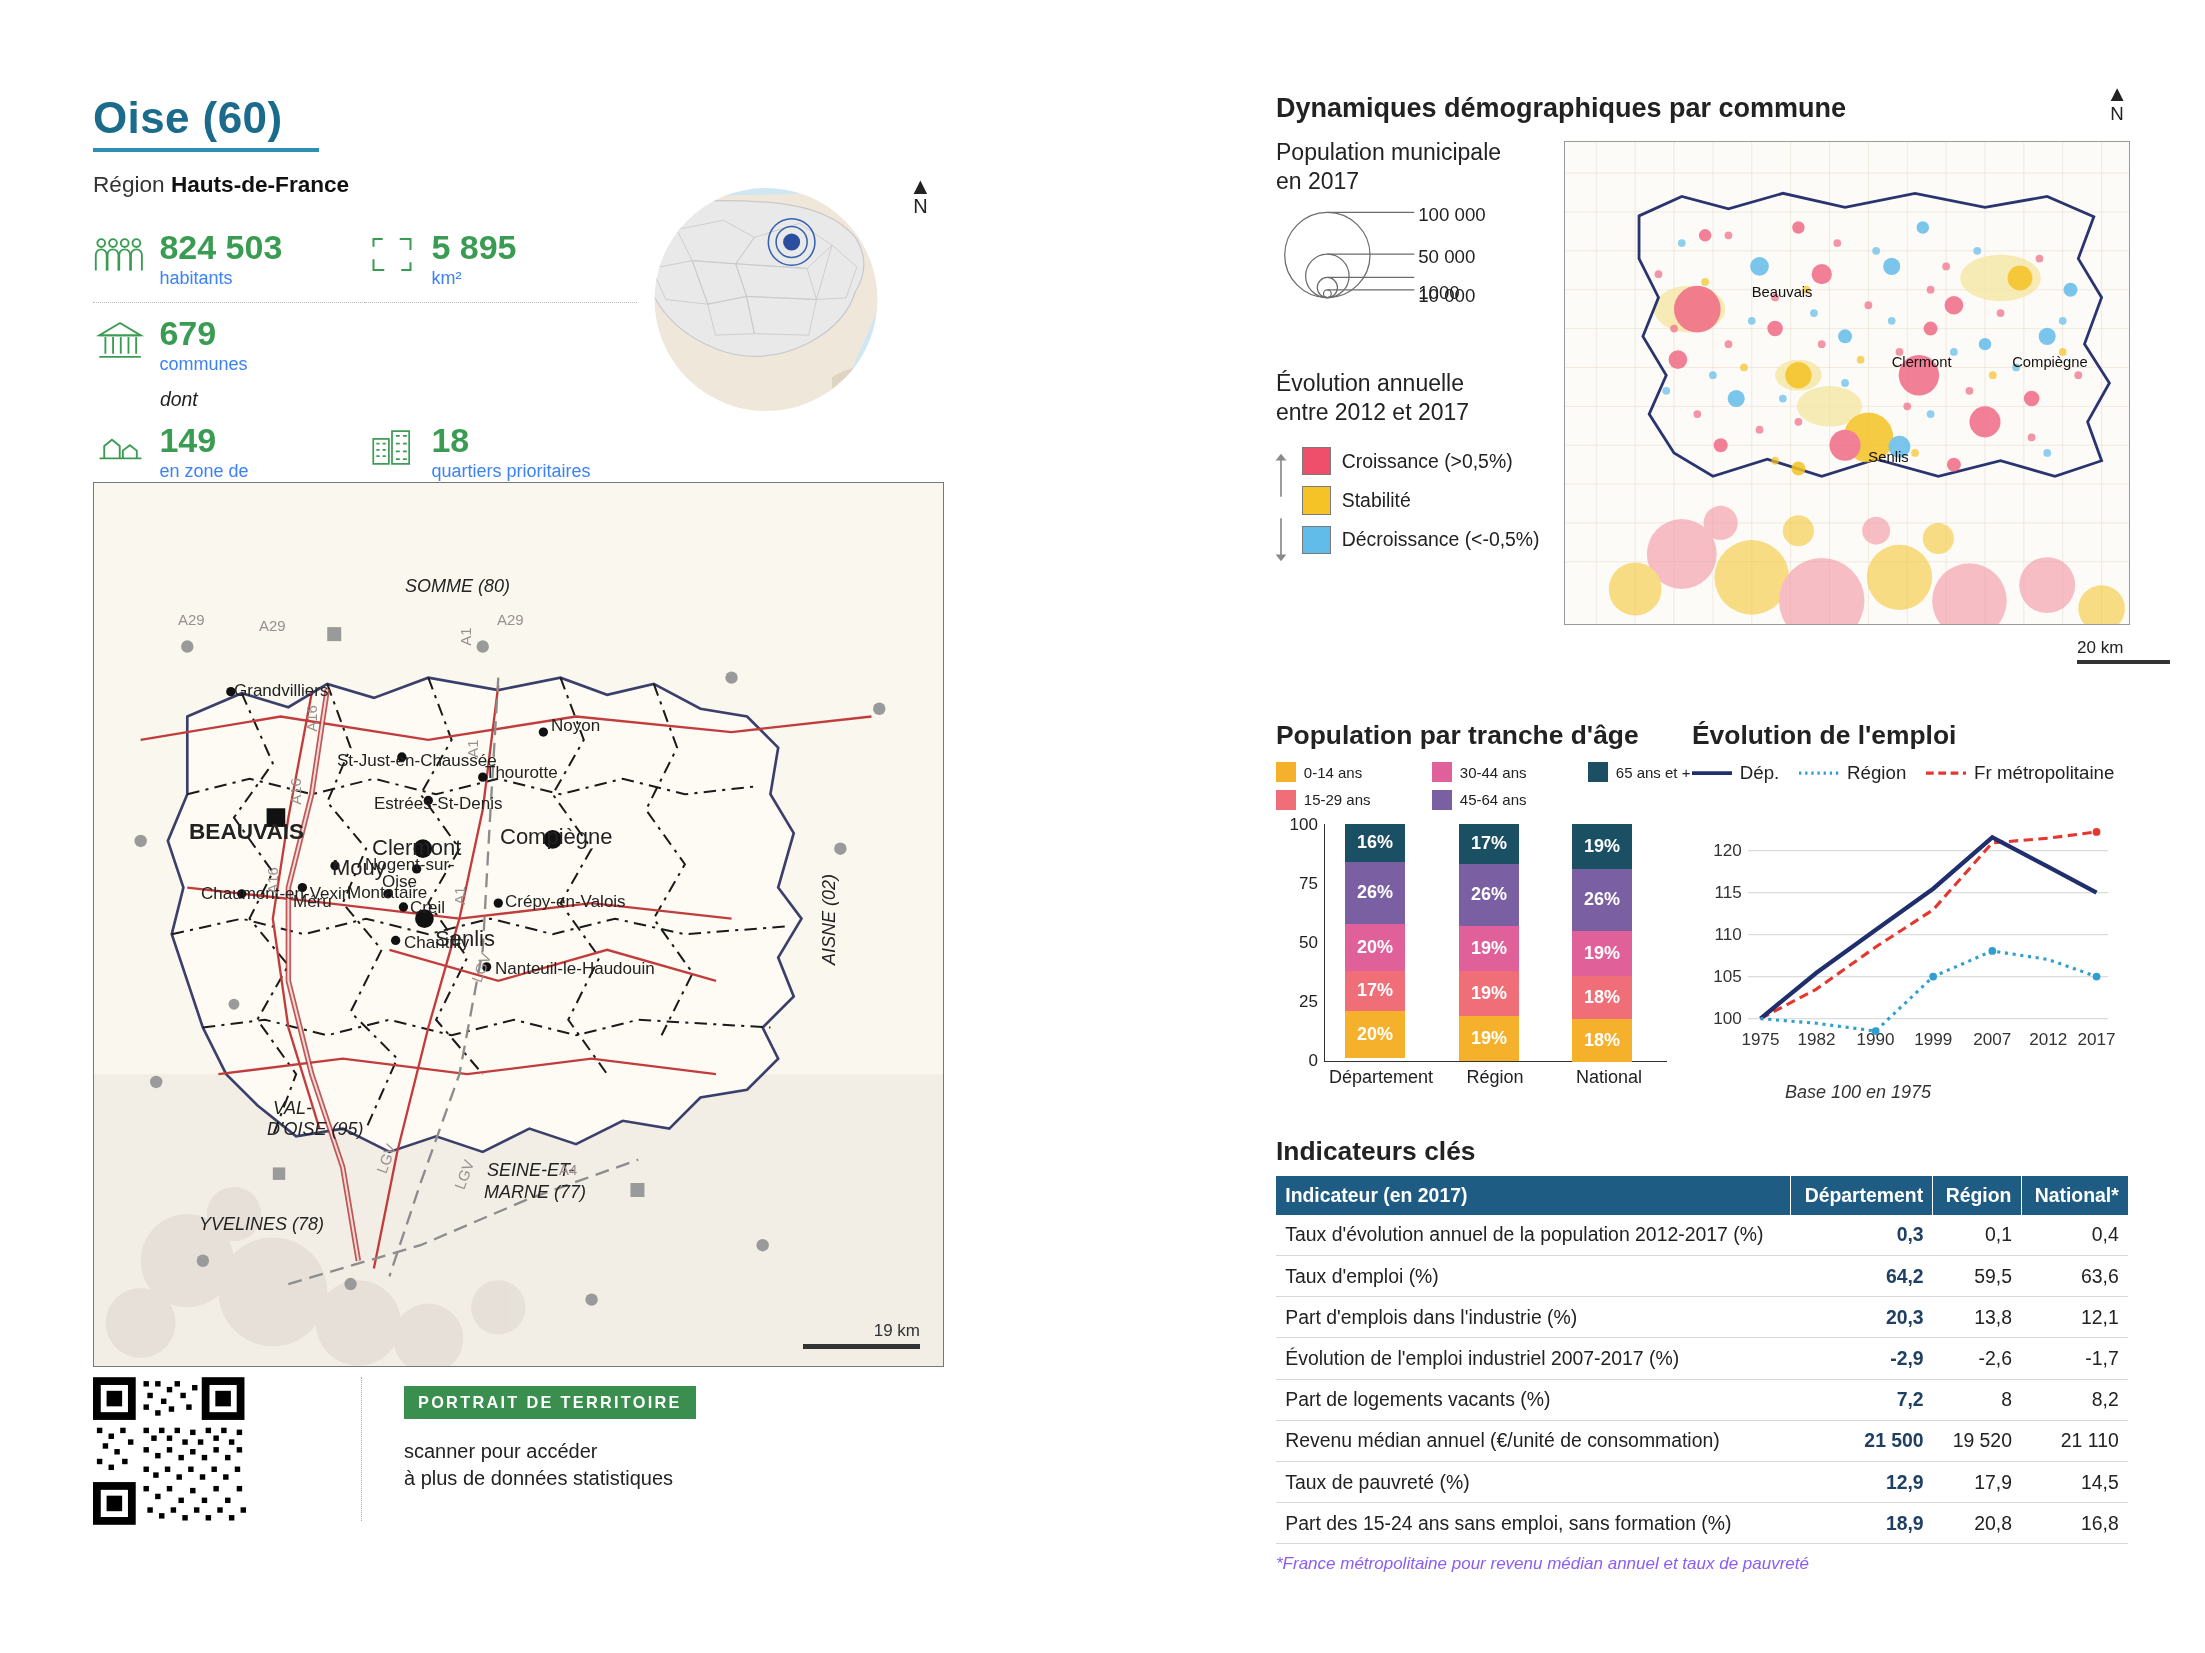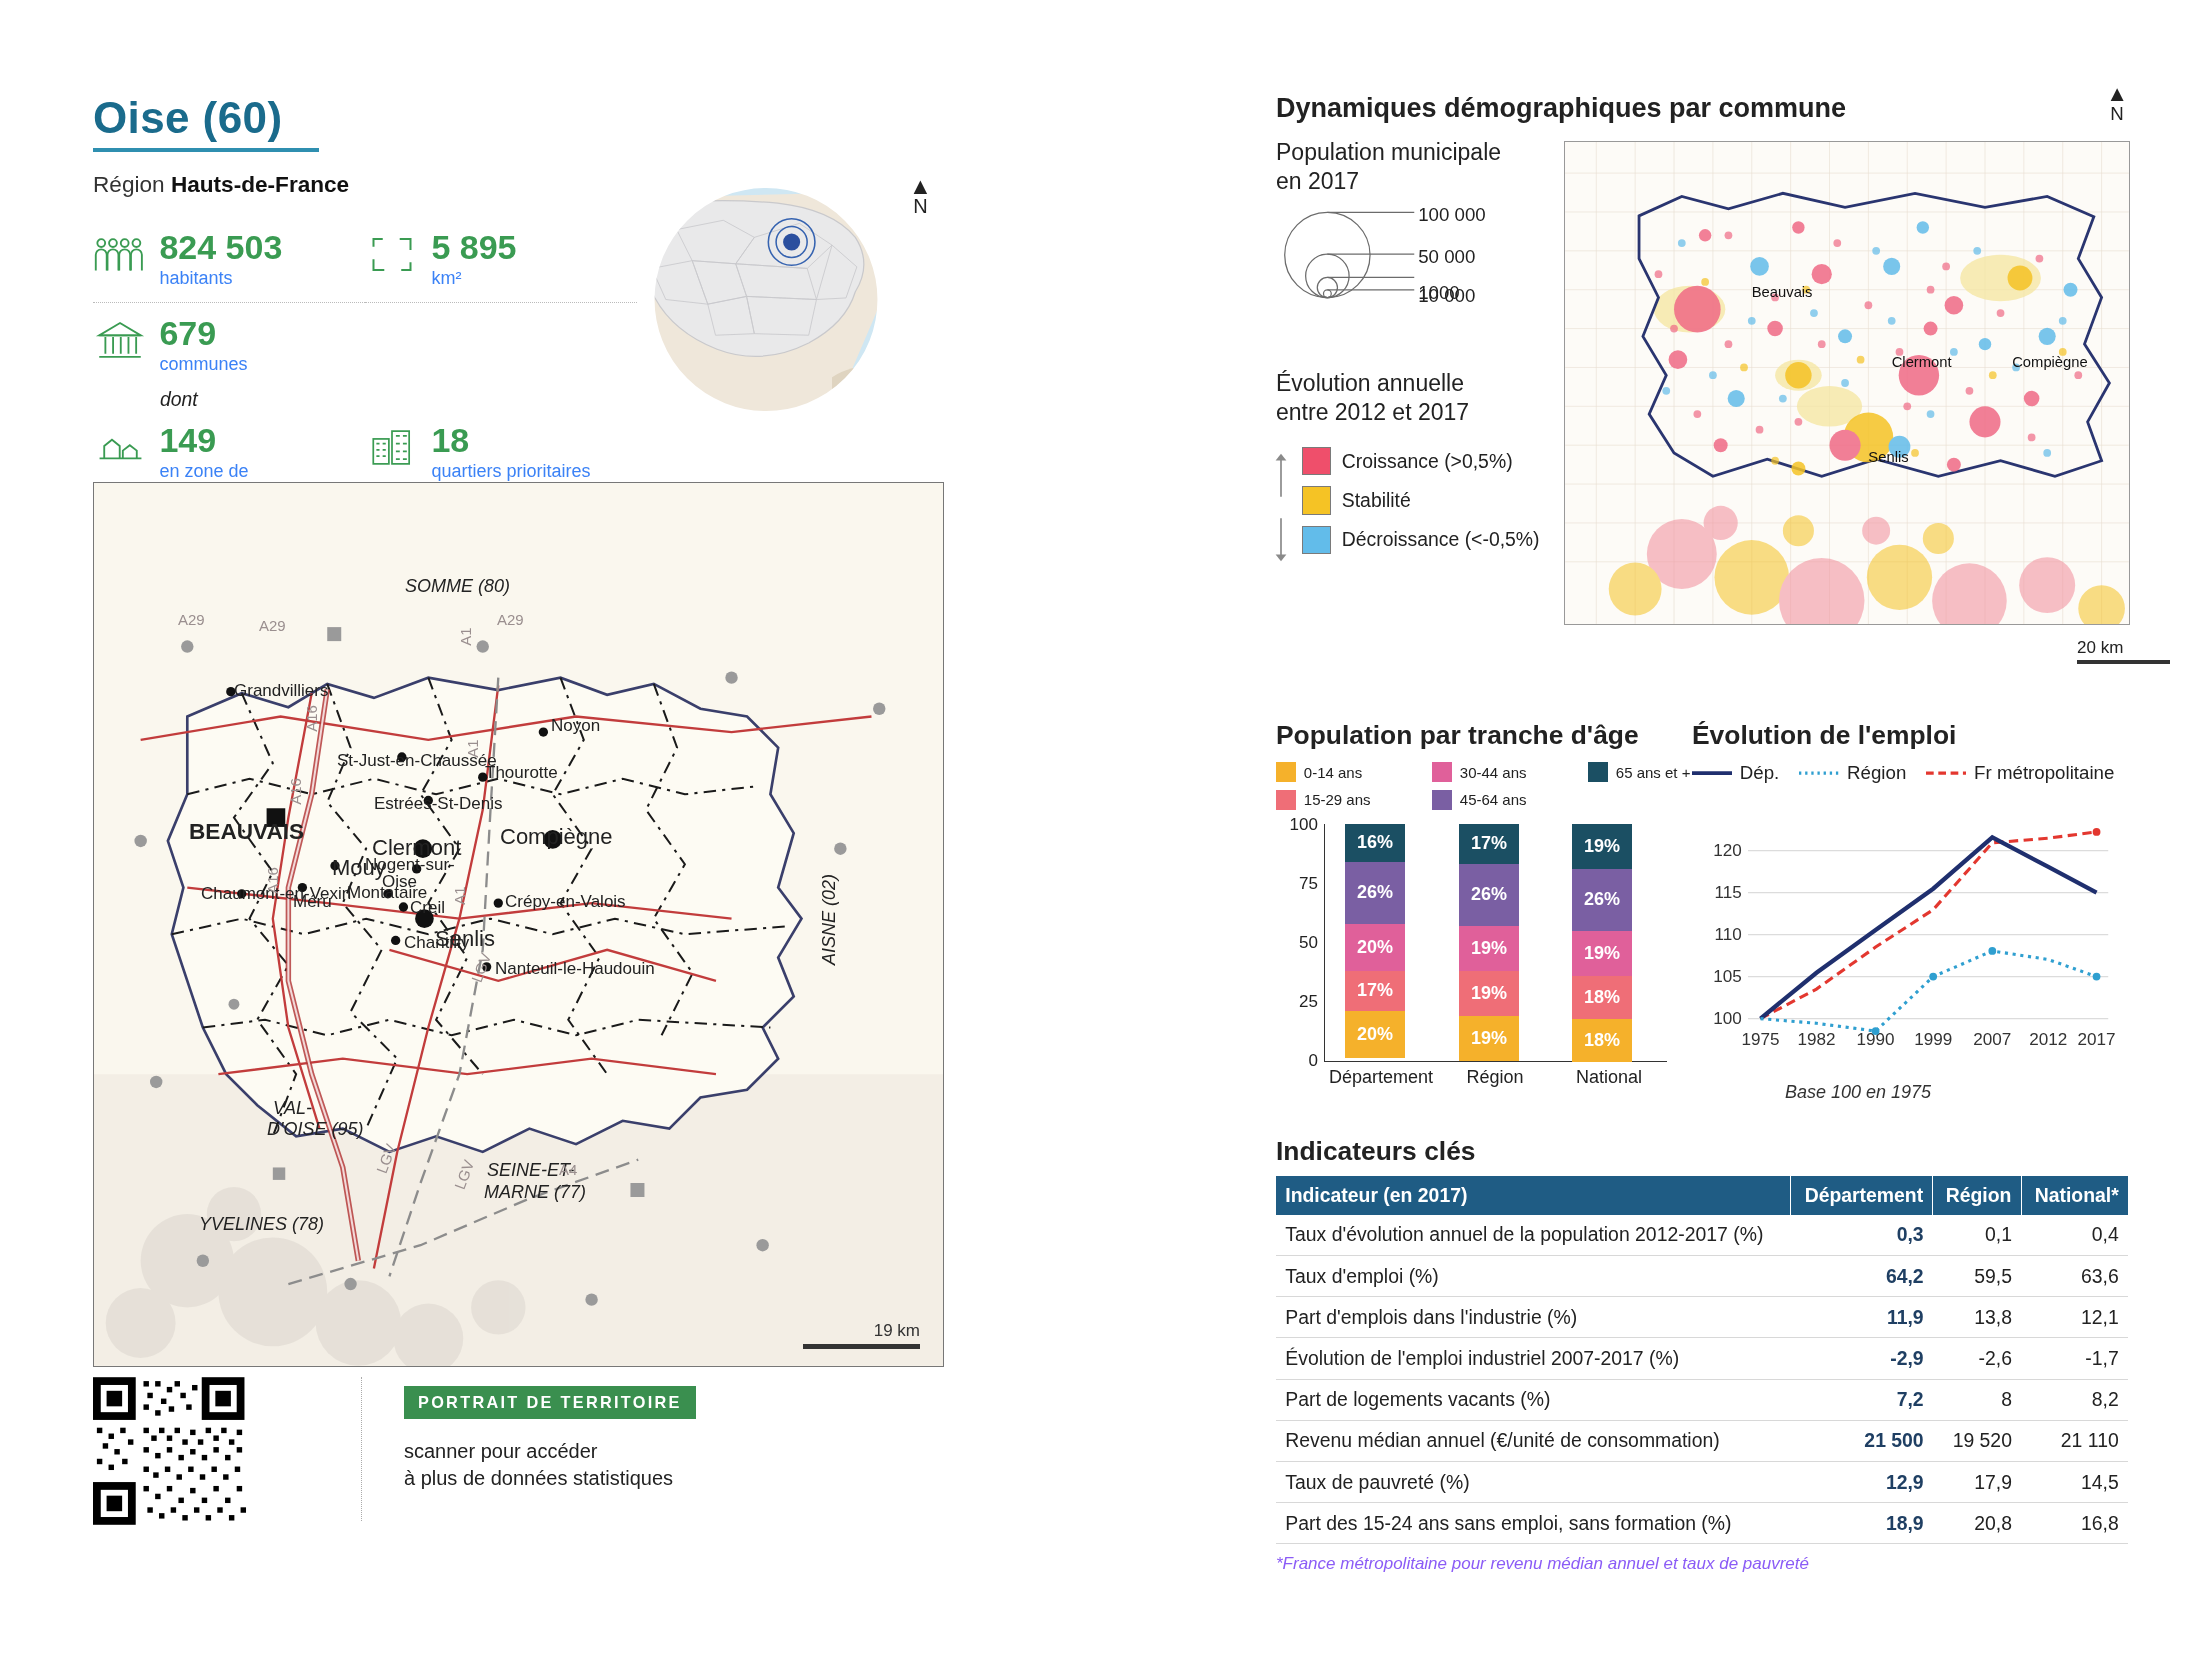--- a/index.html
+++ b/index.html
@@ -832,21 +832,21 @@
           <td>0,4</td>
         </tr>
         <tr>
           <td class="first">Taux d'emploi (%)</td>
           <td class="dep">64,2</td>
           <td>59,5</td>
           <td>63,6</td>
         </tr>
         <tr>
           <td class="first">Part d'emplois dans l'industrie (%)</td>
-          <td class="dep">11,9</td>
+          <td class="dep">20,3</td>
           <td>13,8</td>
           <td>12,1</td>
         </tr>
         <tr>
           <td class="first">Évolution de l'emploi industriel 2007-2017 (%)</td>
           <td class="dep">-2,9</td>
           <td>-2,6</td>
           <td>-1,7</td>
         </tr>
         <tr>

